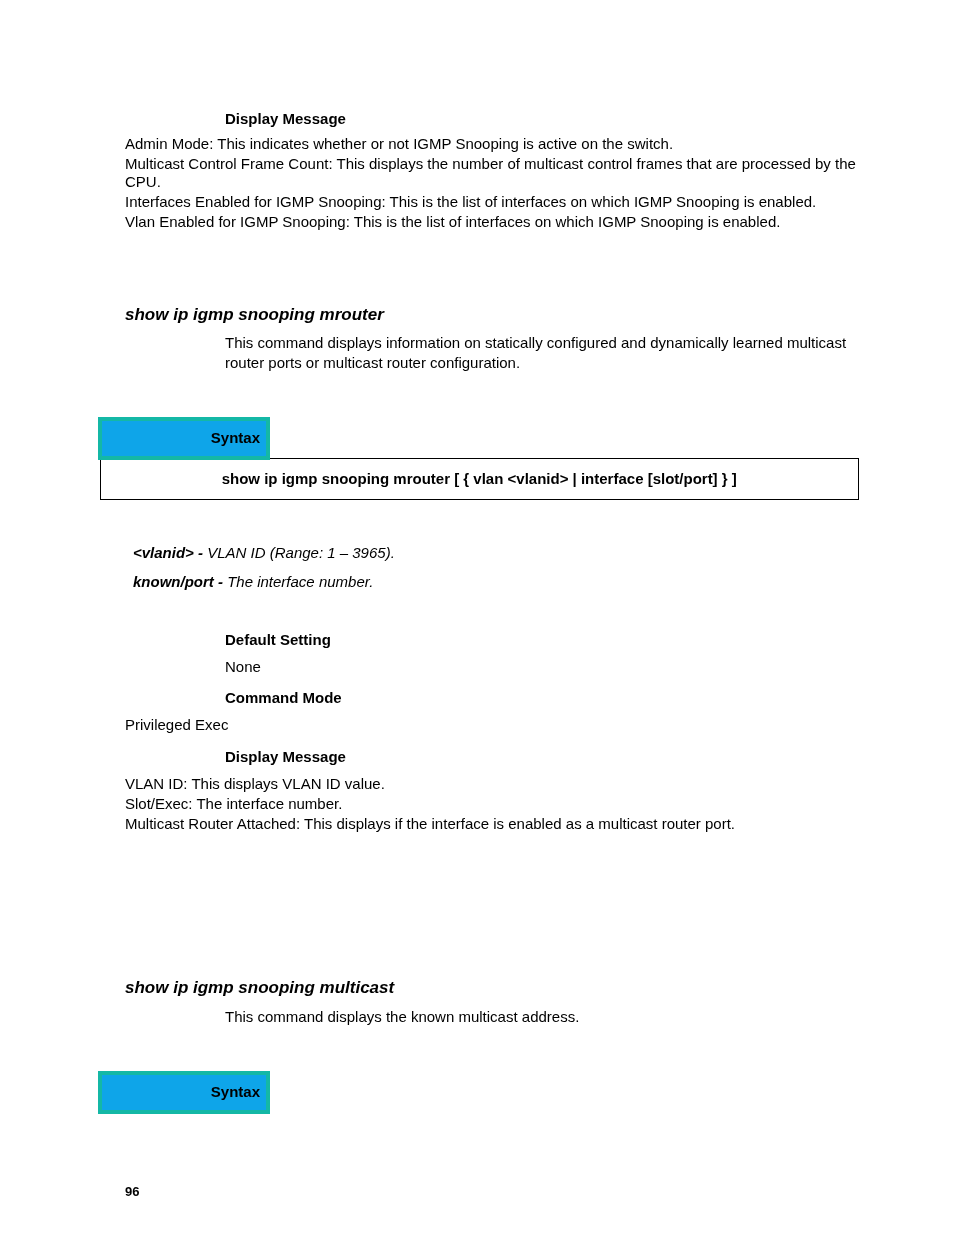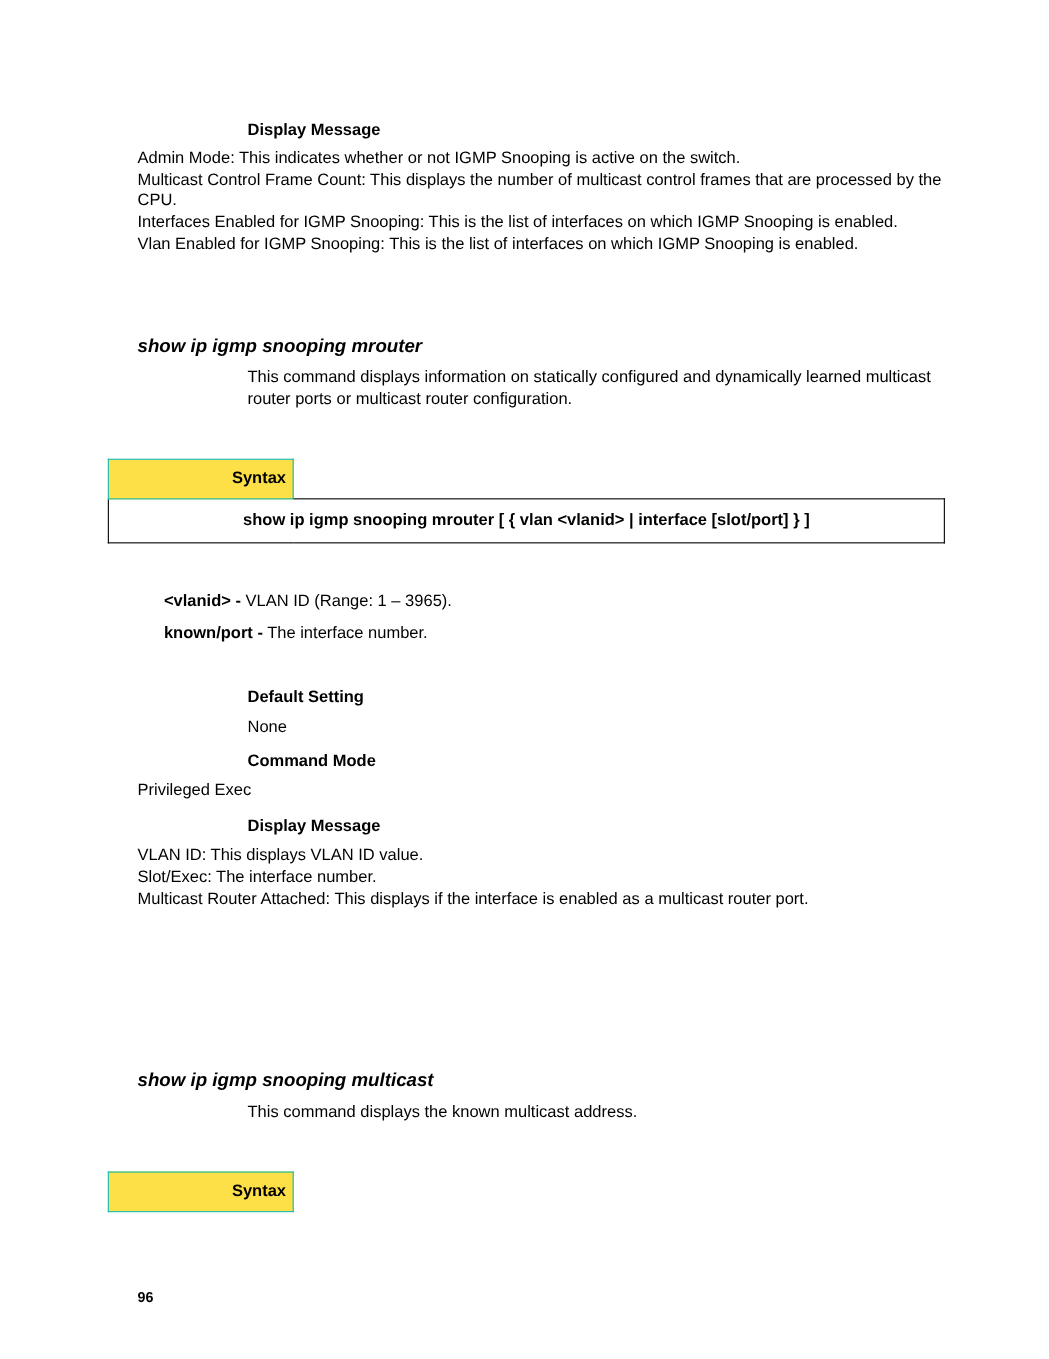--- a/index.html
+++ b/index.html
@@ -43,42 +43,43 @@
       line-height: 1.35;
     }
     .syntax-box {
       margin-top: 44px;
       margin-left: -27px;
       margin-right: 0;
       border-collapse: collapse;
       width: calc(100% + 27px);
     }
     .syntax-header-row td {
-      border: 1px solid #14b8a6;
-      background: #fde047;
+      border: 4px solid #14b8a6;
+      background: #0ea5e9;
       font-weight: bold;
       text-align: right;
       padding: 8px 6px;
       width: 168px;
     }
     .syntax-header-row td.empty {
       background: transparent;
       border: none;
       width: auto;
     }
     .syntax-body-row td {
       border: 1px solid #000;
       font-weight: bold;
       text-align: center;
       padding: 10px 12px;
     }
     .param-text {
       margin-top: 44px;
-      margin-left: 24px;
+      margin-left: 8px;
       margin-bottom: 10px;
+      font-style: italic;
     }
     .param-text .bold {
       font-weight: bold;
     }
     .sub-heading {
       font-weight: bold;
       margin-left: 100px;
       margin-top: 40px;
       margin-bottom: 8px;
     }

